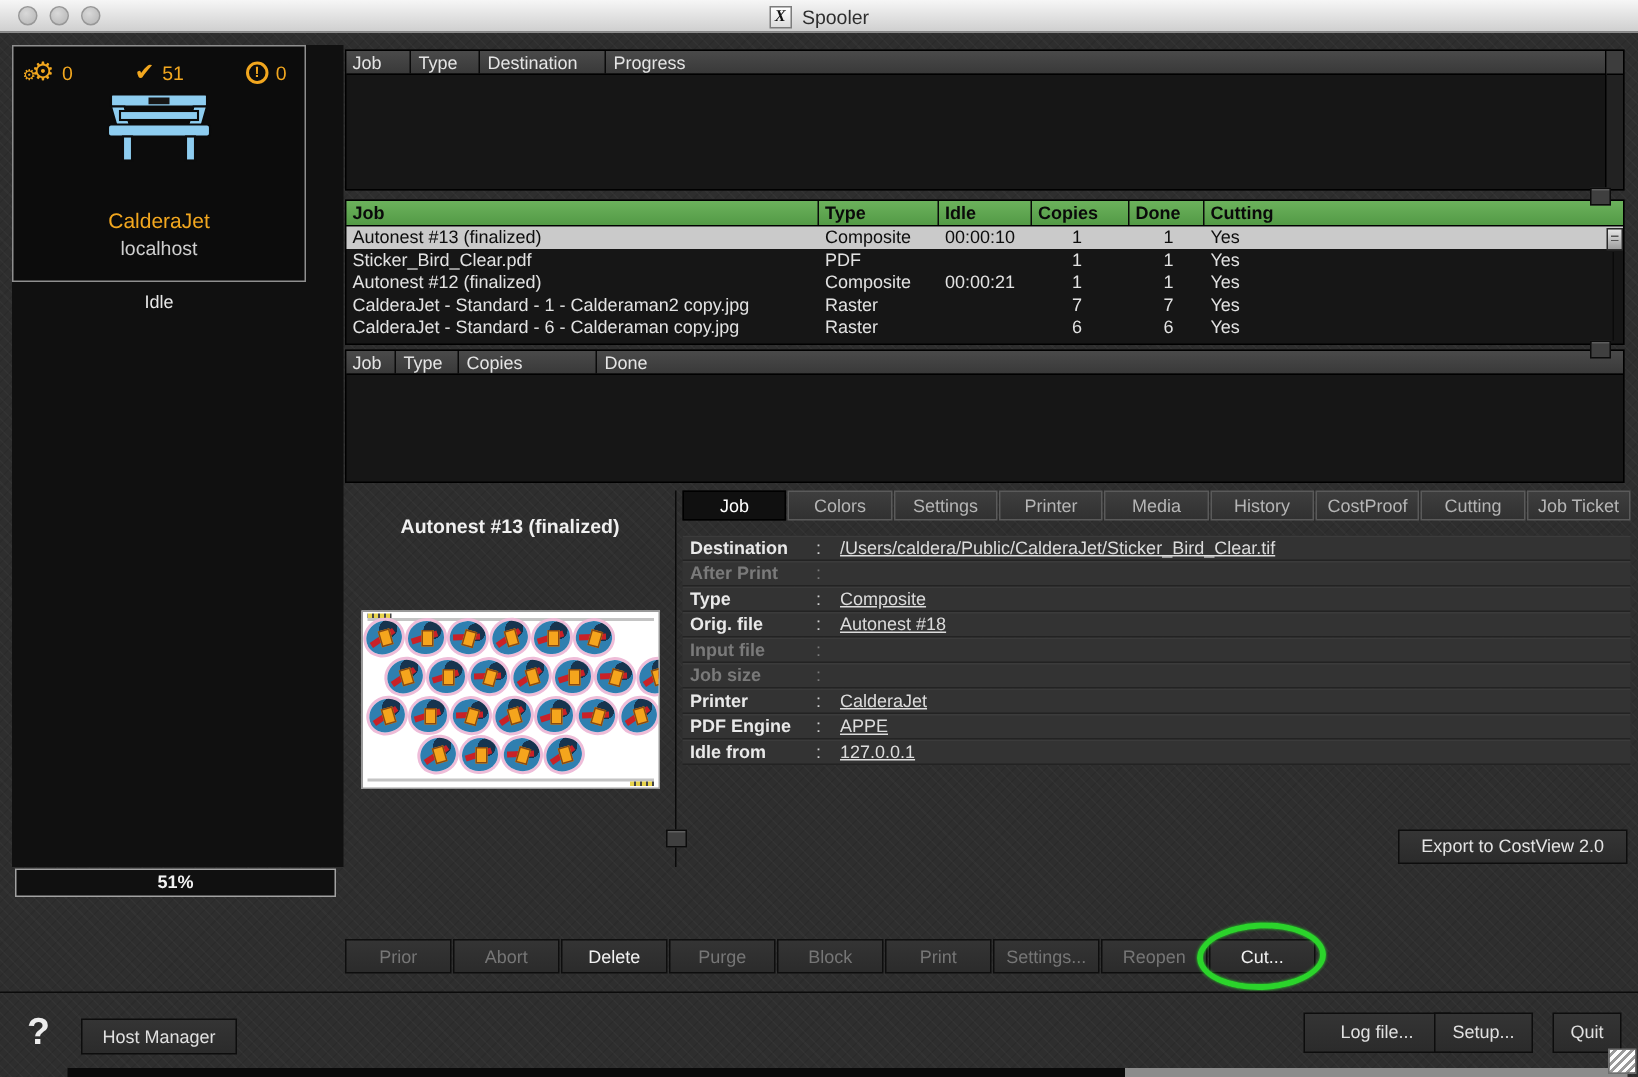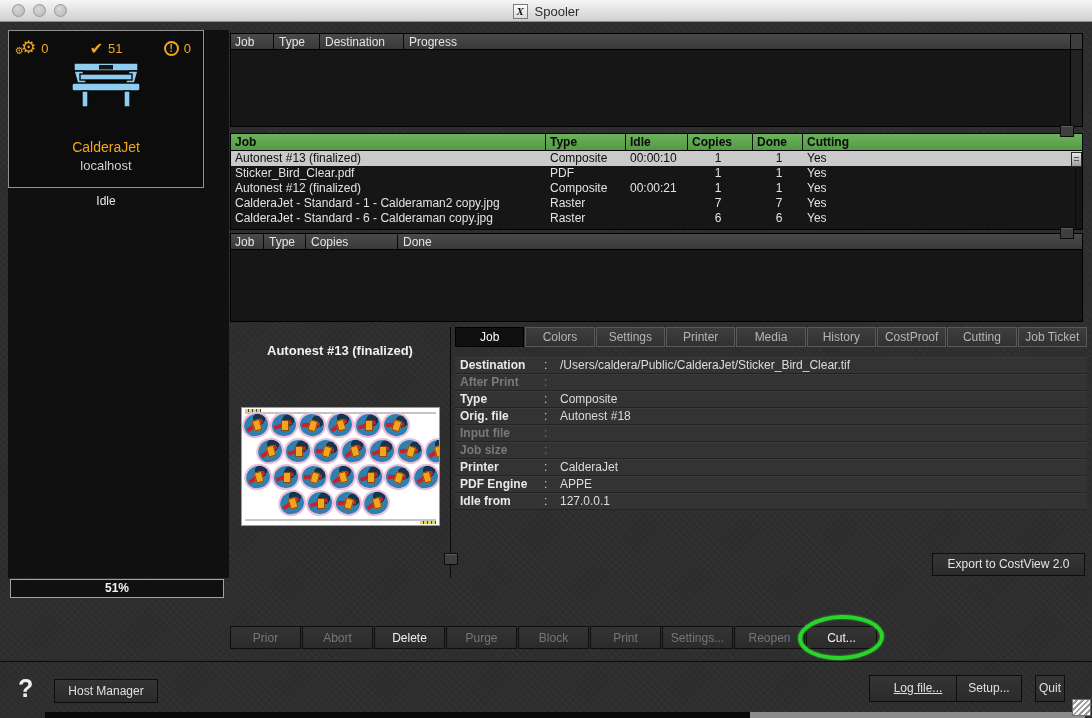--- a/index.html
+++ b/index.html
@@ -109,21 +109,21 @@
   .tab.active { background:#101010; color:#ffffff; border:1px solid #000; font-weight:normal; }
 
   .fields { position:absolute; left:455px; top:357px; width:632px; }
   .field-row { position:relative; height:17px; line-height:17px; background:#333333;
     border-bottom:1px solid #232323; box-shadow:inset 0 1px 0 rgba(255,255,255,.04);
     white-space:nowrap; overflow:hidden; }
   .f-label { display:inline-block; width:84px; margin-left:5px; font-weight:bold; color:#e9e9e9; }
   .field-row.disabled .f-label { color:#7a7a7a; font-weight:bold; }
   .f-colon { display:inline-block; width:16px; color:#cfcfcf; }
   .field-row.disabled .f-colon { color:#7a7a7a; }
-  .f-value { color:#dcdcdc; }
+  .f-value { color:#dcdcdc;text-decoration:underline; }
 
   .export-btn { position:absolute; left:932px; top:553px; width:153px; height:23px;
     line-height:21px; text-align:center; background:linear-gradient(#353535,#2b2b2b);
     border:1px solid #0d0d0d; color:#e3e3e3; }
 
   
   .status-bar { position:absolute; left:230px; top:579px; width:854px; height:22px;
     background:linear-gradient(#6cb25c,#539a46); border:1px solid #1d3d18;
     color:#0a0a0a; font-weight:bold; text-align:center; line-height:21px; }
   .actions { position:absolute; left:230px; top:626px; display:flex; gap:1px; }
@@ -143,23 +143,23 @@
   .d-label { display:inline-block; width:84px; font-weight:bold; color:#e9e9e9; }
   .d-colon { display:inline-block; width:14px; color:#cfcfcf; }
   .d-value { color:#dcdcdc; }
 
   
   .footer-sep { position:absolute; left:0; top:661px; width:1092px; height:1px; background:#0b0b0b; }
   .help-glyph { position:absolute; left:18px; top:674px; font-size:25px; font-weight:bold; color:#ededed; }
   .fbtn { position:absolute; height:25px; line-height:23px; text-align:center;
     background:linear-gradient(#343434,#2b2b2b); border:1px solid #0d0d0d; color:#e0e0e0; }
   .btn-hostmgr { left:54px; top:679px; width:104px; height:24px; line-height:22px; }
-  .btn-log { left:869px; top:675px; width:98px; height:27px; line-height:25px;text-decoration:underline; }
+  .btn-log { left:869px; top:675px; width:98px; height:27px; line-height:25px; }
   .btn-setup { left:956px; top:675px; width:66px; height:27px; line-height:25px; }
-  .btn-quit { left:1035px; top:675px; width:30px; height:27px; line-height:25px; }
+  .btn-quit { left:1035px; top:675px; width:46px; height:27px; line-height:25px; }
 
   
   .strip-black { position:absolute; left:45px; top:712px; width:705px; height:6px; background:#0a0a0a; }
   .strip-grey { position:absolute; left:750px; top:712px; width:335px; height:6px; background:#8c8c8c; }
   .resize-grip { position:absolute; left:1072px; top:699px; width:19px; height:17px;
     background:repeating-linear-gradient(135deg,#fdfdfd 0 2px,#9a9a9a 2px 4px);
     border:1px solid #6f6f6f; }
 </style>
 </head>
 <body>

